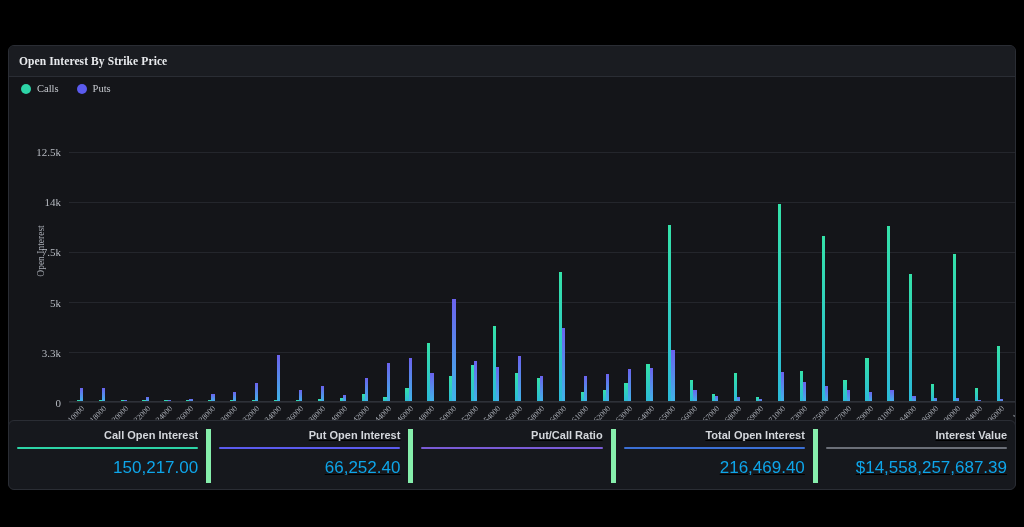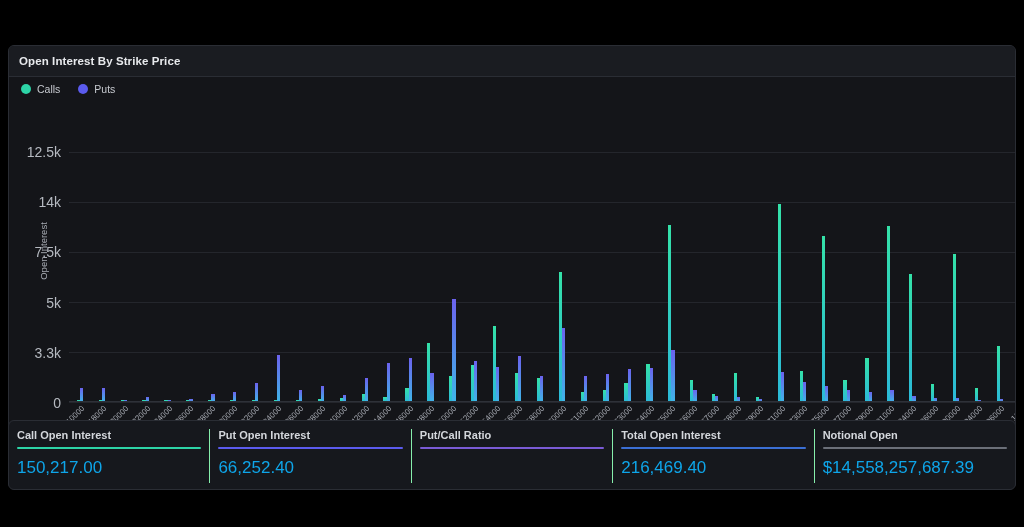--- a/index.html
+++ b/index.html
@@ -12,20 +12,21 @@
   #root { position: relative; width: 1024px; height: 527px; background: #000; }
 
   .card {
     position: absolute;
     left: 8px; top: 45px;
     width: 1008px; height: 444px;
     background: #16181d;
     border: 1px solid #2a2d34;
     border-radius: 6px;
     overflow: hidden;
+    font-family: Liberation Serif, serif;
   }
 
   .card-header {
     height: 31px;
     border-bottom: 1px solid #2a2d34;
     display: flex; align-items: center;
     padding-left: 10px;
     background: #1a1c21;
   }
   .card-title {
@@ -68,21 +69,21 @@
 
   .gridline {
     position: absolute; left: 0; width: 100%;
     height: 1px; background: #24262c;
   }
   .ytick {
     position: absolute;
     right: 100%;
     transform: translateY(-50%);
     padding-right: 8px;
-    color: #b6bac1; font-size: 14px;
+    color: #b6bac1; font-size: 11px;
     white-space: nowrap;
     margin-left: 12px;
   }
   .axis-base {
     position: absolute; left: 0; bottom: 0; width: 100%;
     height: 1px; background: #2e3138;
   }
 
   .bars {
     position: absolute; left: 0; bottom: 0;
@@ -126,22 +127,22 @@
     position: absolute;
     left: 8px; top: 420px;
     width: 1008px; height: 70px;
     background: #16181d;
     border: 1px solid #2a2d34;
     border-radius: 6px;
     display: flex;
     align-items: stretch;
     padding: 8px 0 6px 0;
   }
-  .stat { flex: 1 1 0; padding: 0 8px 0 8px; position: relative; }
-  .stat + .stat { border-left: 1px solid #86efac; }
+  .stat { flex: 1 1 0; padding: 0 8px 0 8px; position: relative; text-align: right; }
+  .stat + .stat { border-left: 5px solid #86efac; text-decoration: underline; }
   .stat-label { color: #d4d7dc; font-size: 11px; font-weight: bold; padding-bottom: 6px; }
   .stat-rule { height: 2px; width: 100%; border-radius: 1px; }
   .stat-value { color: #0ea5e9; font-size: 17px; padding-top: 9px; }
 </style>
 </head>
 <body>
 
 <div id="root">
 
   <div class="card">
@@ -516,19 +517,19 @@
       <div class="stat">
         <div class="stat-label">Put/Call Ratio</div>
         <div class="stat-rule" style="background: rgb(122, 91, 214);"></div>
       </div>
       <div class="stat">
         <div class="stat-label">Total Open Interest</div>
         <div class="stat-rule" style="background: rgb(59, 111, 212);"></div>
         <div class="stat-value">216,469.40</div>
       </div>
       <div class="stat">
-        <div class="stat-label">Notional Open</div>
+        <div class="stat-label">Interest Value</div>
         <div class="stat-rule" style="background: rgb(107, 111, 120);"></div>
         <div class="stat-value">$14,558,257,687.39</div>
       </div>
     </div>
 
 </div>
 
 </body></html>

